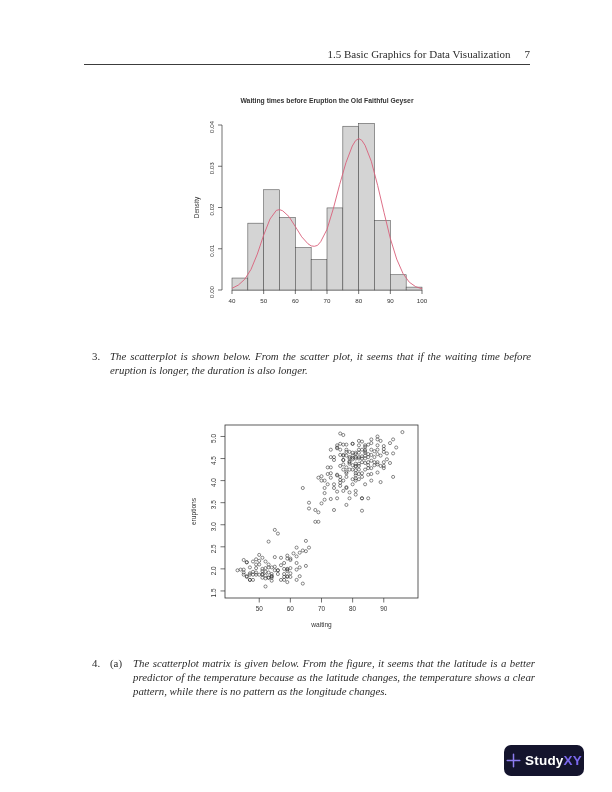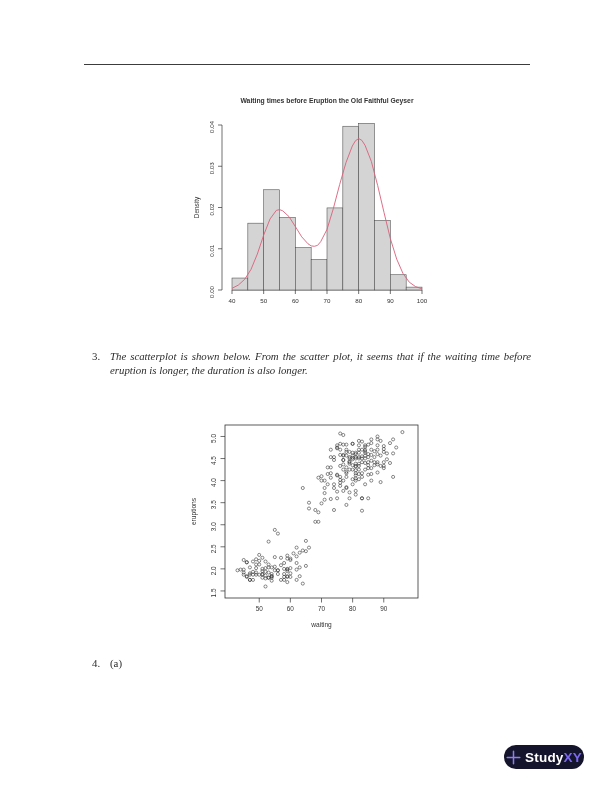--- a/index.html
+++ b/index.html
@@ -29,34 +29,38 @@
     position:absolute;left:84px;display:flex;align-items:flex-start;
     font-size:10.8px;line-height:14px;
   }
   #item-3{top:349px;width:447px;}
   #item-4{top:656px;width:451px;}
   .item .num{flex:0 0 18px;margin-left:8px;}
   .item .sub{flex:0 0 23px;}
   .item .itext{flex:1;text-align:justify;font-style:italic;}
   
   .logo{
-    position:absolute;left:504px;top:745px;width:80px;height:24px;
-    background:#14142d;border-radius:12px;
+    position:absolute;left:504px;top:745px;width:80px;height:31px;
+    background:#14142d;border-radius:7px;
     display:flex;align-items:center;justify-content:center;gap:4px;
     font-family:"Liberation Sans",sans-serif;
   }
   .logo .plus{display:flex;align-items:center;}
   .logo .brand{font-size:13.5px;font-weight:700;color:#ffffff;letter-spacing:.2px;}
   .logo .brand .xy{color:#7b68ee;}
 </style>
 </head>
 <body>
 
 <div class="page">
 
+  <div class="runhead">
+    <span class="sect">1.5 Basic Graphics for Data Visualization</span>
+    <span class="pnum">7</span>
+  </div>
   <div class="headrule"></div>
 
   <div class="fig" id="hist-figure">
     <svg id="hist-svg" width="247" height="222" viewBox="0 0 247 222">
         <text x="139" y="11" font-size="6.8" text-anchor="middle" fill="#333" font-family="&quot;Liberation Sans&quot;,sans-serif" font-weight="bold">Waiting times before Eruption the Old Faithful Geyser</text>
         <line x1="34" y1="198" x2="34" y2="33" stroke="#333" stroke-width="0.7"></line>
         <line x1="34" y1="198" x2="30" y2="198" stroke="#333" stroke-width="0.7"></line>
         <text x="26" y="200" font-size="6.2" text-anchor="middle" fill="#333" font-family="&quot;Liberation Sans&quot;,sans-serif" transform="rotate(-90 26 200)">0.00</text>
         <line x1="34" y1="156.75" x2="30" y2="156.75" stroke="#333" stroke-width="0.7"></line>
         <text x="26" y="158.75" font-size="6.2" text-anchor="middle" fill="#333" font-family="&quot;Liberation Sans&quot;,sans-serif" transform="rotate(-90 26 158.75)">0.01</text>
@@ -406,20 +410,21 @@
         <circle cx="158.3" cy="78.9" r="1.55" fill="none" stroke="#2a2a2a" stroke-width="0.55"></circle>
         <circle cx="201.9" cy="41.4" r="1.55" fill="none" stroke="#2a2a2a" stroke-width="0.55"></circle>
         <circle cx="152.1" cy="63.4" r="1.55" fill="none" stroke="#2a2a2a" stroke-width="0.55"></circle>
         <circle cx="61.8" cy="150.3" r="1.55" fill="none" stroke="#2a2a2a" stroke-width="0.55"></circle>
       </svg>
   </div>
 
   <div class="item" id="item-4">
     <span class="num">4.</span>
     <span class="sub">(a)</span>
+    <div class="itext">The scatterplot matrix is given below. From the figure, it seems that the latitude is a better predictor of the temperature because as the latitude changes, the temperature shows a clear pattern, while there is no pattern as the longitude changes.</div>
   </div>
 
   <div class="logo">
     <span class="plus">
       <svg width="15" height="15" viewBox="0 0 15 15">
         <path d="M7.5 1.2 V13.8 M1.2 7.5 H13.8" stroke="#8d7cf0" stroke-width="1.5" fill="none" stroke-linecap="round"></path>
       </svg>
     </span>
     <span class="brand"><span>Study</span><span class="xy">XY</span></span>
   </div>

